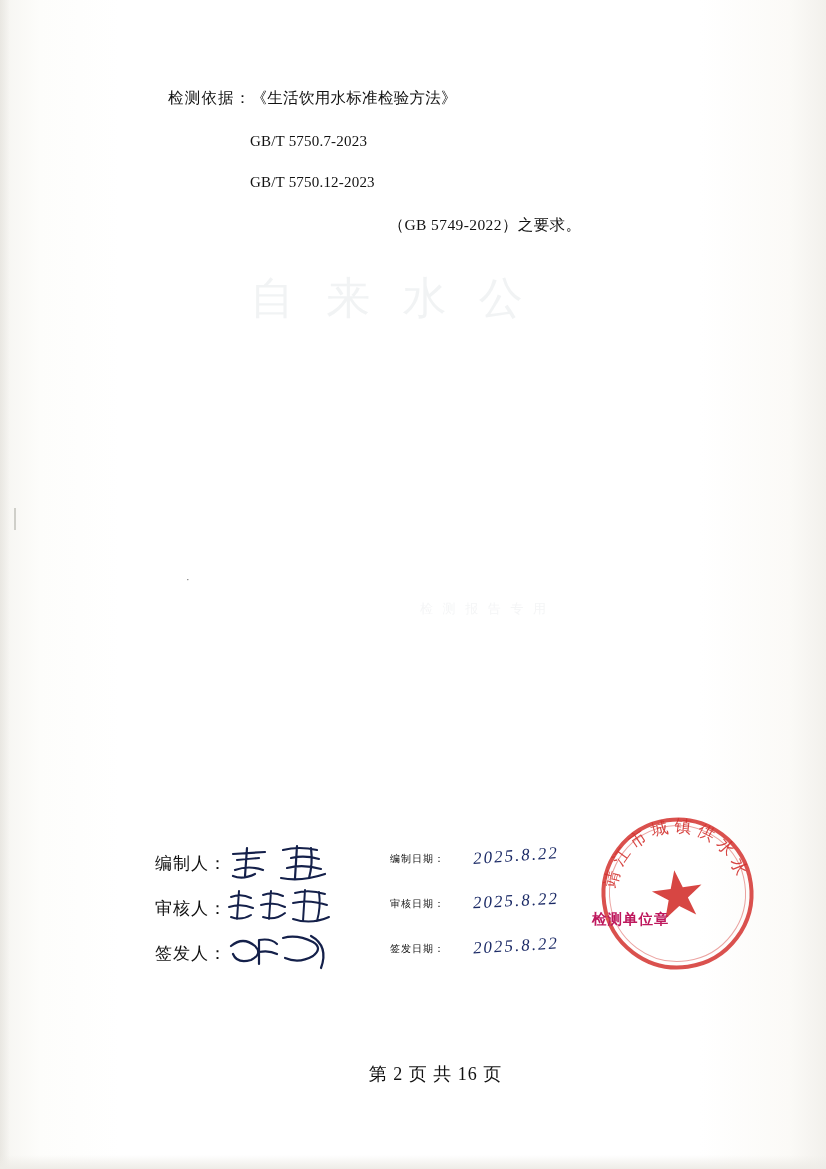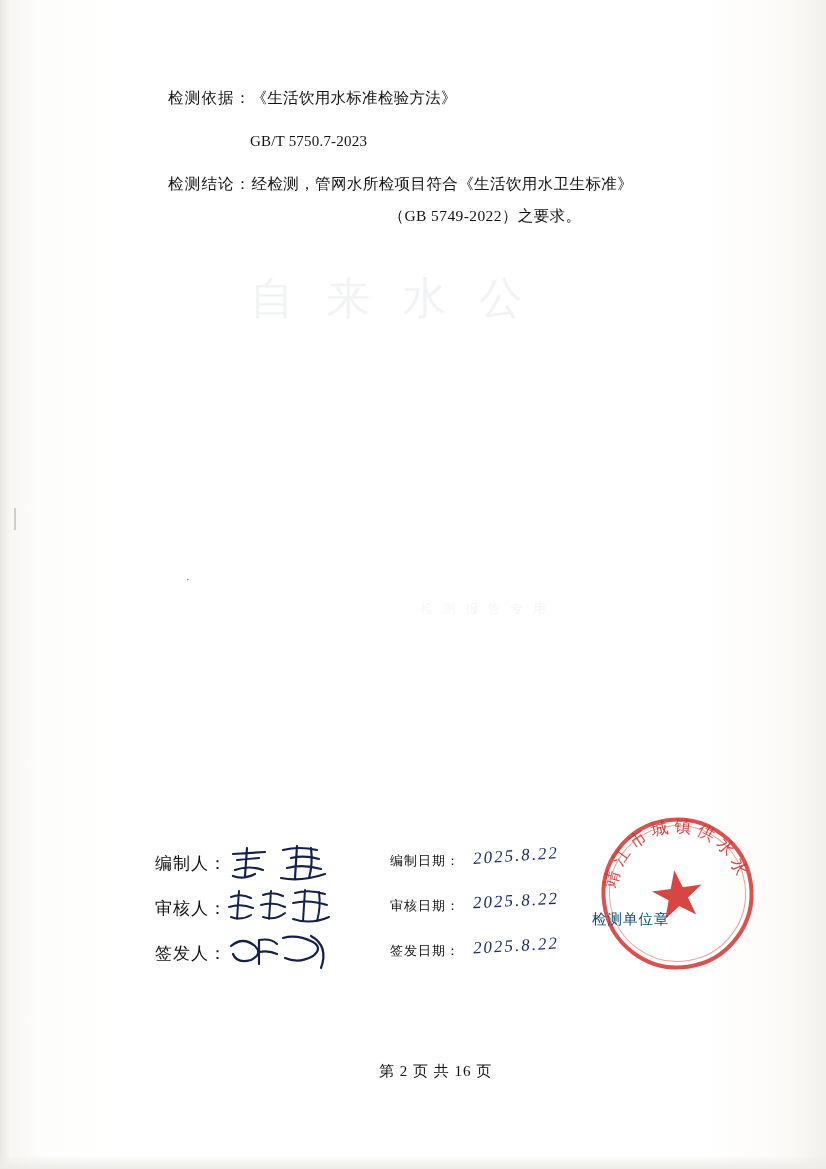--- a/index.html
+++ b/index.html
@@ -119,21 +119,21 @@
     position: absolute;
     left: 70px;
     top: -6px;
     width: 120px;
     height: 44px;
   }
   .date-label {
     position: absolute;
     left: 235px;
     top: 6px;
-    font-size: 13px;
+    font-size: 10px;
     letter-spacing: 1px;
   }
   .date-hand {
     position: absolute;
     left: 318px;
     top: 0px;
     font-family: "Liberation Serif", serif;
     font-size: 17px;
     color: #1b2a66;
     transform: rotate(-4deg);
@@ -151,30 +151,31 @@
     width: 163px;
     height: 163px;
     pointer-events: none;
   }
   .stamp-caption {
     position: absolute;
     left: 592px;
     top: 910px;
     font-size: 14.5px;
     letter-spacing: 1px;
-    color: #0c4a6e;
+    color: #be185d;
+    font-weight: bold;
   }
 
   .footer {
     position: absolute;
     left: 0;
     right: 0;
     top: 1062px;
     text-align: center;
-    font-size: 15px;
+    font-size: 18px;
     letter-spacing: 1px;
     margin-left: 45px;
   }
   .mark-a {
     position: absolute;
     left: 186px;
     top: 576px;
     width: 8px;
     height: 10px;
     color: #4a4a4a;
@@ -204,25 +205,23 @@
 
 <div class="doc-body">
 
 
 
   <div class="line">
     <span class="label">检测依据：</span><span>《生活饮用水标准检验方法》</span>
   </div>
 
   <div class="std-line">GB/T 5750.7-2023</div>
-
-
-  <div class="conclusion">
-    <span class="label">检测结论：</span><span>经检测，管网水所检项目符合《生活饮用水卫生标准》</span>
-  </div>
+  <div class="std-line">GB/T 5750.12-2023</div>
+
+
   <div class="conclusion-cont">（GB 5749-2022）之要求。</div>
 
 </div>
 
 <div class="sign-block">
 
   <div class="sign-row">
     <span class="sign-label">编制人：</span>
     <svg class="sign-scribble" viewBox="0 0 120 44">
       <g fill="none" stroke="#14204a" stroke-width="2.2" stroke-linecap="round">

